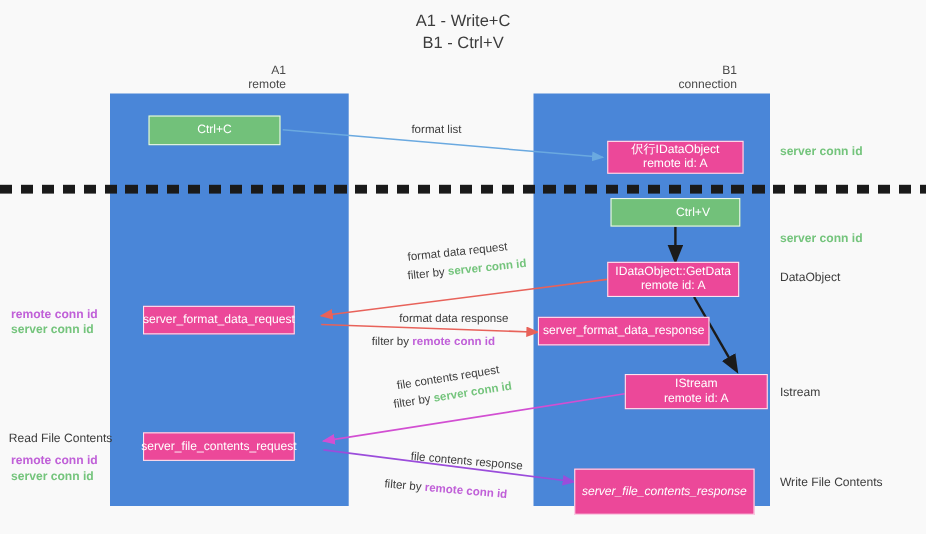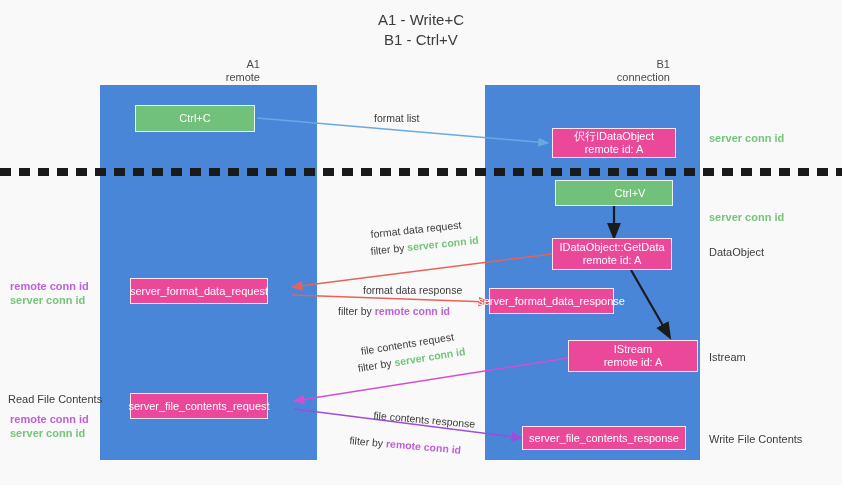--- a/index.html
+++ b/index.html
@@ -166,26 +166,26 @@
   <div class="node orange" style="left:130px; top:393px; width:138px; height:26px;">server_file_contents_request</div>
 
   <div class="node orange" style="left:552px; top:128px; width:124px; height:30px;">伬行IDataObject
 remote id: A</div>
 
   <div class="node green" style="left:555px; top:180px; width:118px; height:26px;padding-left:32px;">Ctrl+V</div>
 
   <div class="node orange" style="left:552px; top:238px; width:120px; height:32px;">IDataObject::GetData
 remote id: A</div>
 
-  <div class="node orange" style="left:489px; top:288px; width:125px; height:26px;">server_format_data_response</div>
+  <div class="node orange" style="left:489px; top:288px; width:156px; height:26px;">server_format_data_response</div>
 
   <div class="node orange" style="left:568px; top:340px; width:130px; height:32px;">IStream
 remote id: A</div>
 
-  <div class="node orange" style="left:522px; top:426px; width:164px; height:24px;">server_file_contents_response</div>
+  <div class="node orange" style="left:522px; top:426px; width:164px; height:42px;font-style:italic;">server_file_contents_response</div>
 
   <div class="edge-label" style="left:374px; top:112px;">format list</div>
 
   <div class="edge-label rot" style="left:370px; top:228px; transform: rotate(-6deg);">
     <span>format data request</span>
   </div>
   <div class="edge-label rot" style="left:370px; top:245px; transform: rotate(-6deg);">
     <span>filter by </span><span class="conn server">server conn id</span>
   </div>
 

